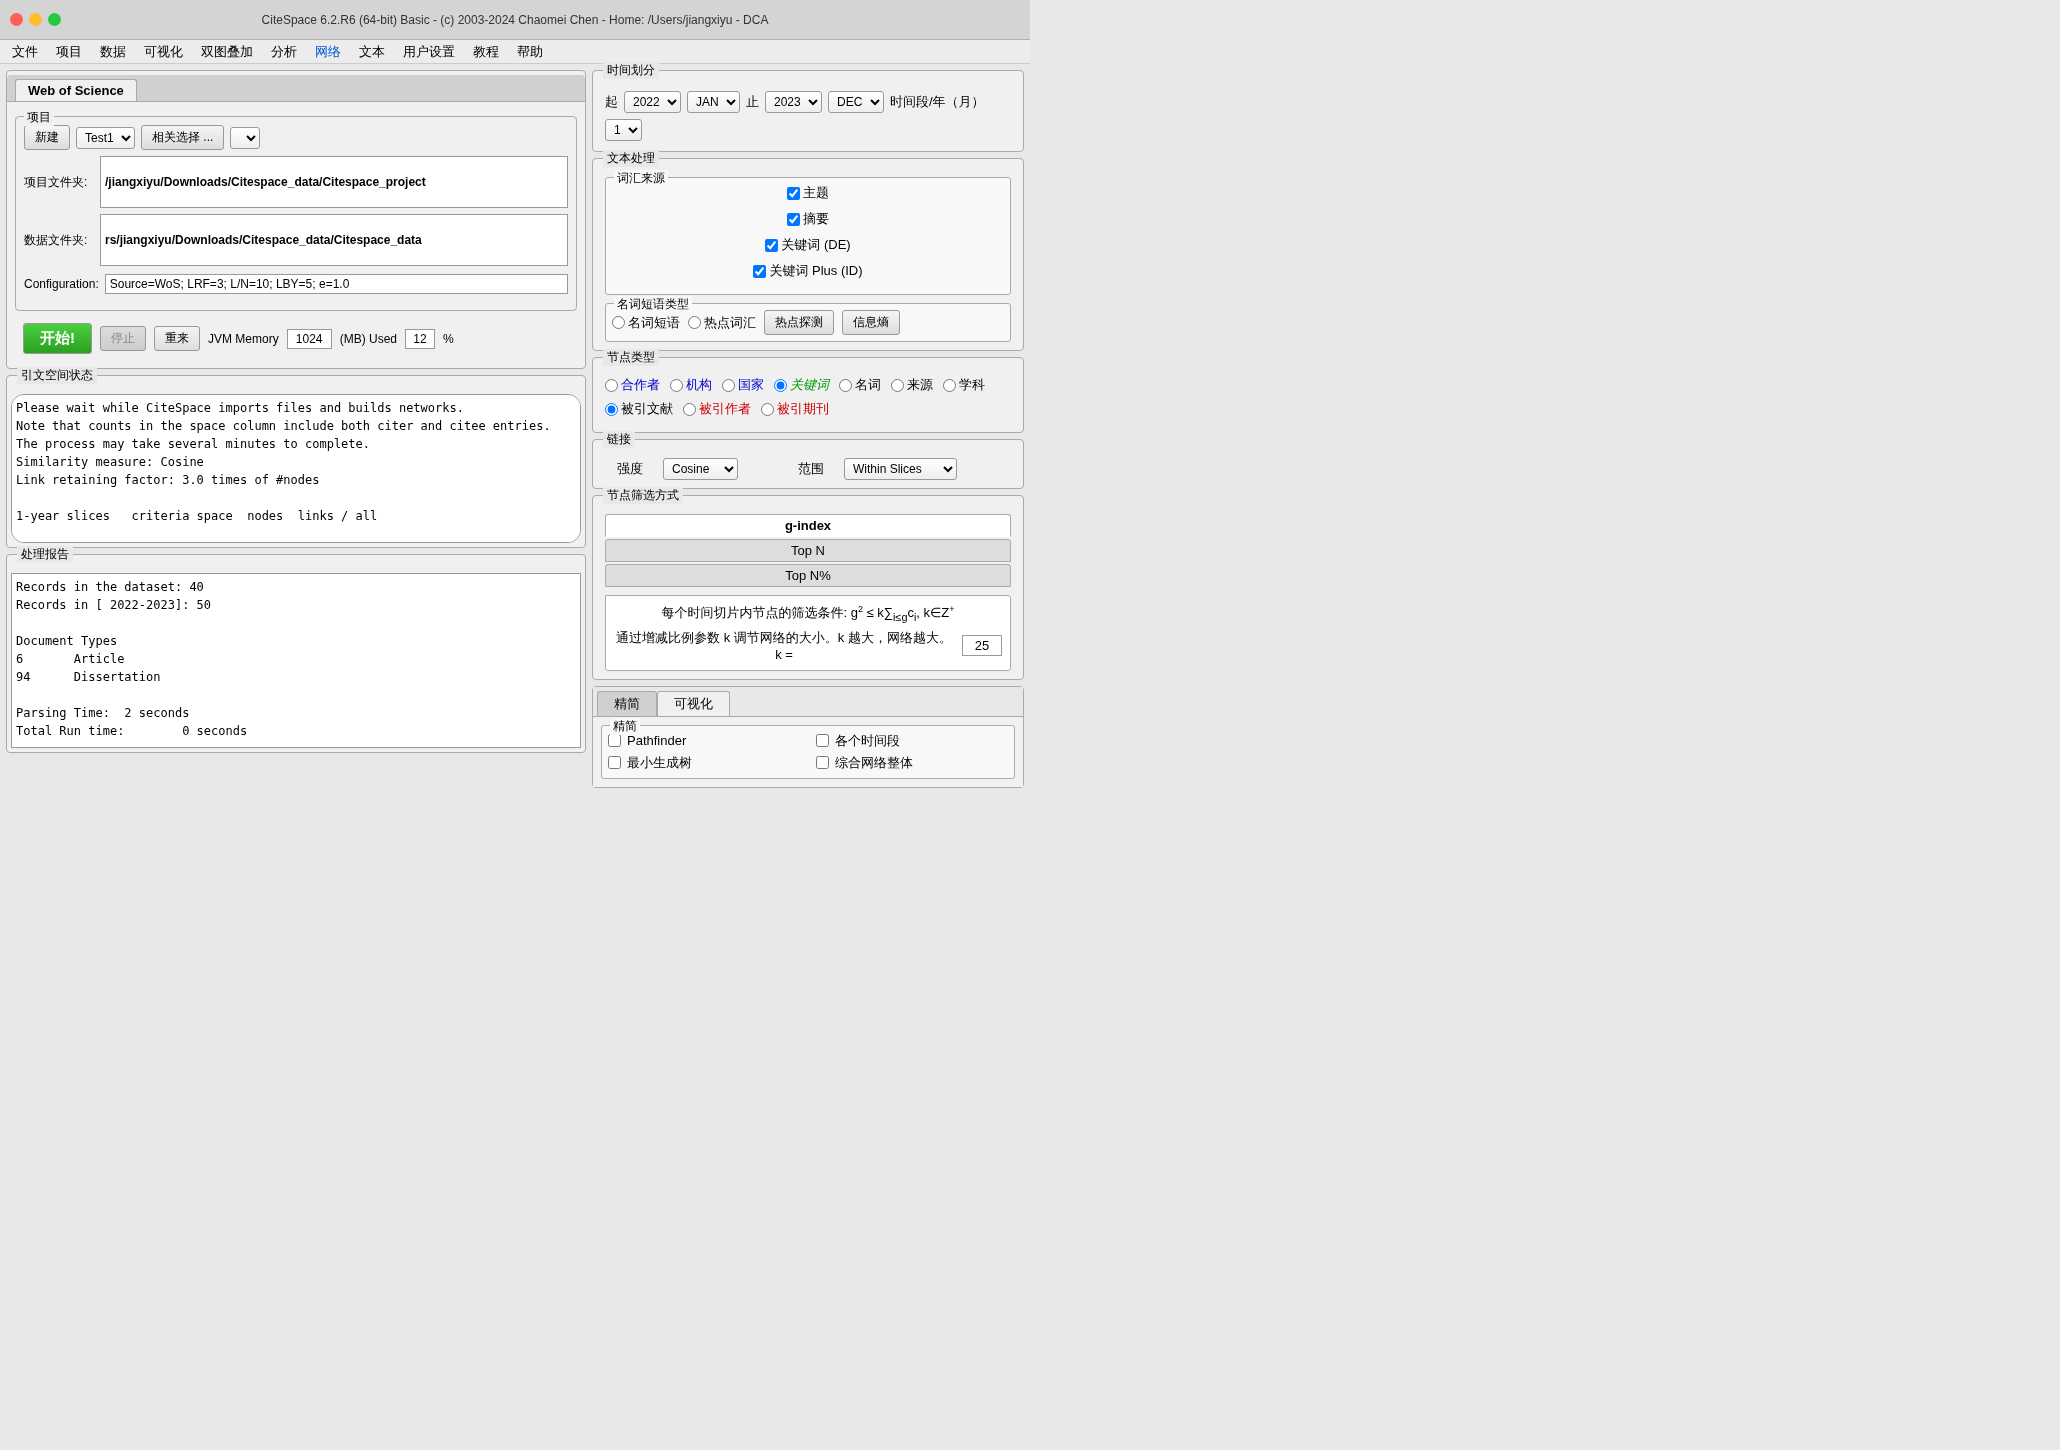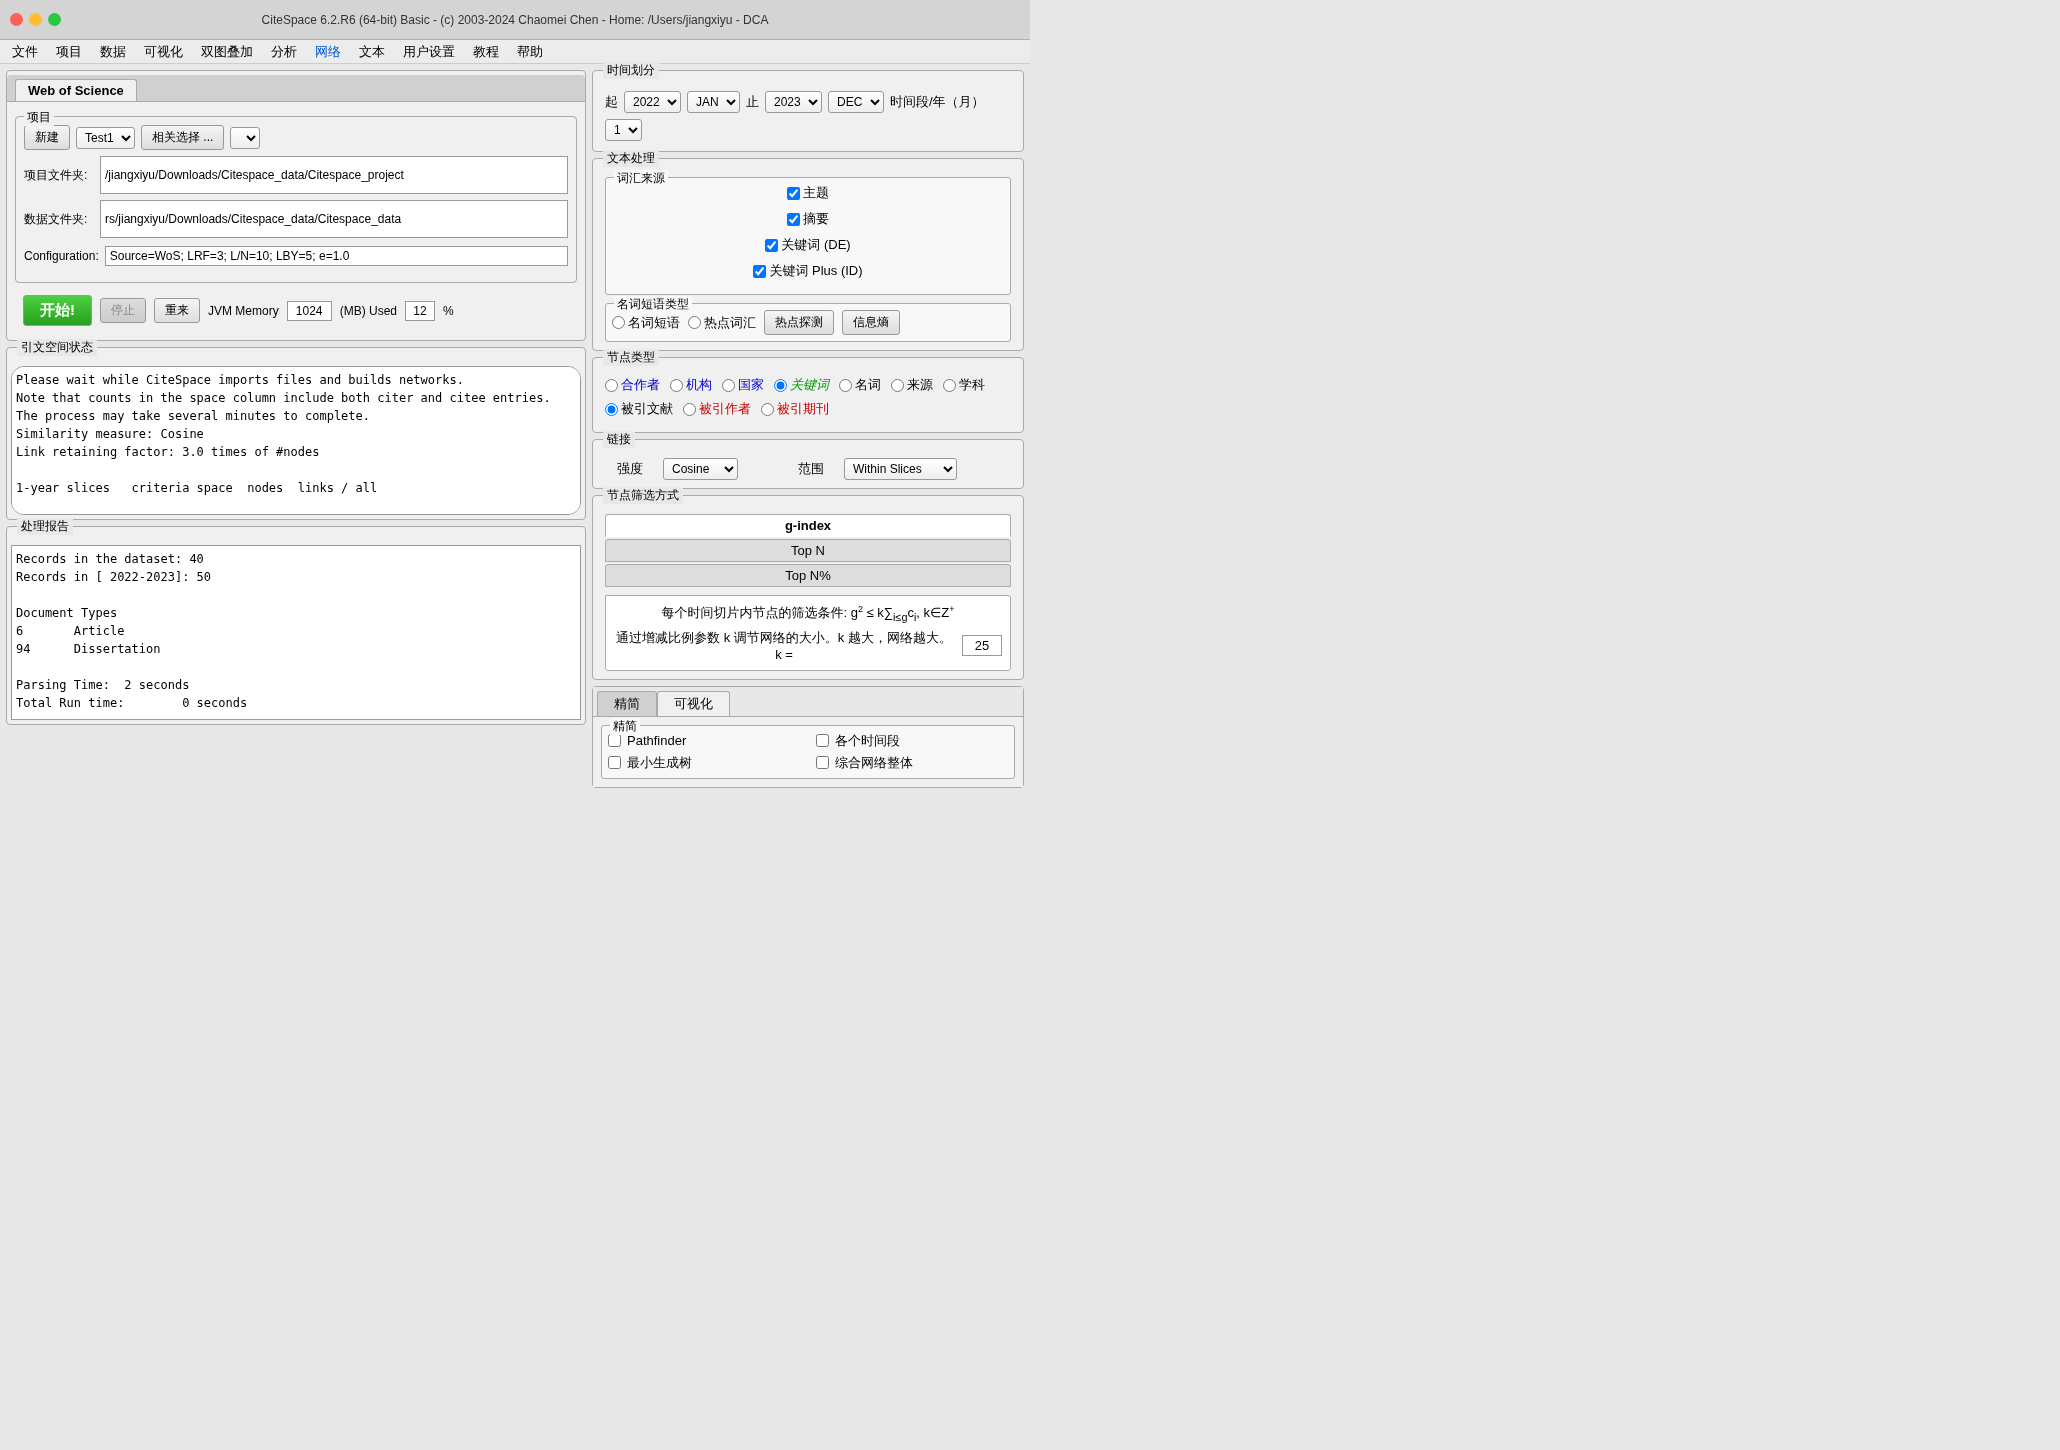--- a/index.html
+++ b/index.html
@@ -135,24 +135,25 @@
     }
     .project-label {
       font-size: 12px;
       color: #000;
       min-width: 70px;
     }
     .project-value {
       font-size: 12px;
       flex: 1;
       border: 1px solid #999;
-      padding: 11px 4px;
+      padding: 18px 4px;
       background: #fff;
       white-space: nowrap;
       overflow: hidden;
+      font-weight: bold;
     }
     .btn {
       padding: 3px 10px;
       border: 1px solid #999;
       border-radius: 3px;
       background: linear-gradient(to bottom, #f5f5f5, #ddd);
       cursor: pointer;
       font-size: 12px;
     }
     .btn-green {

